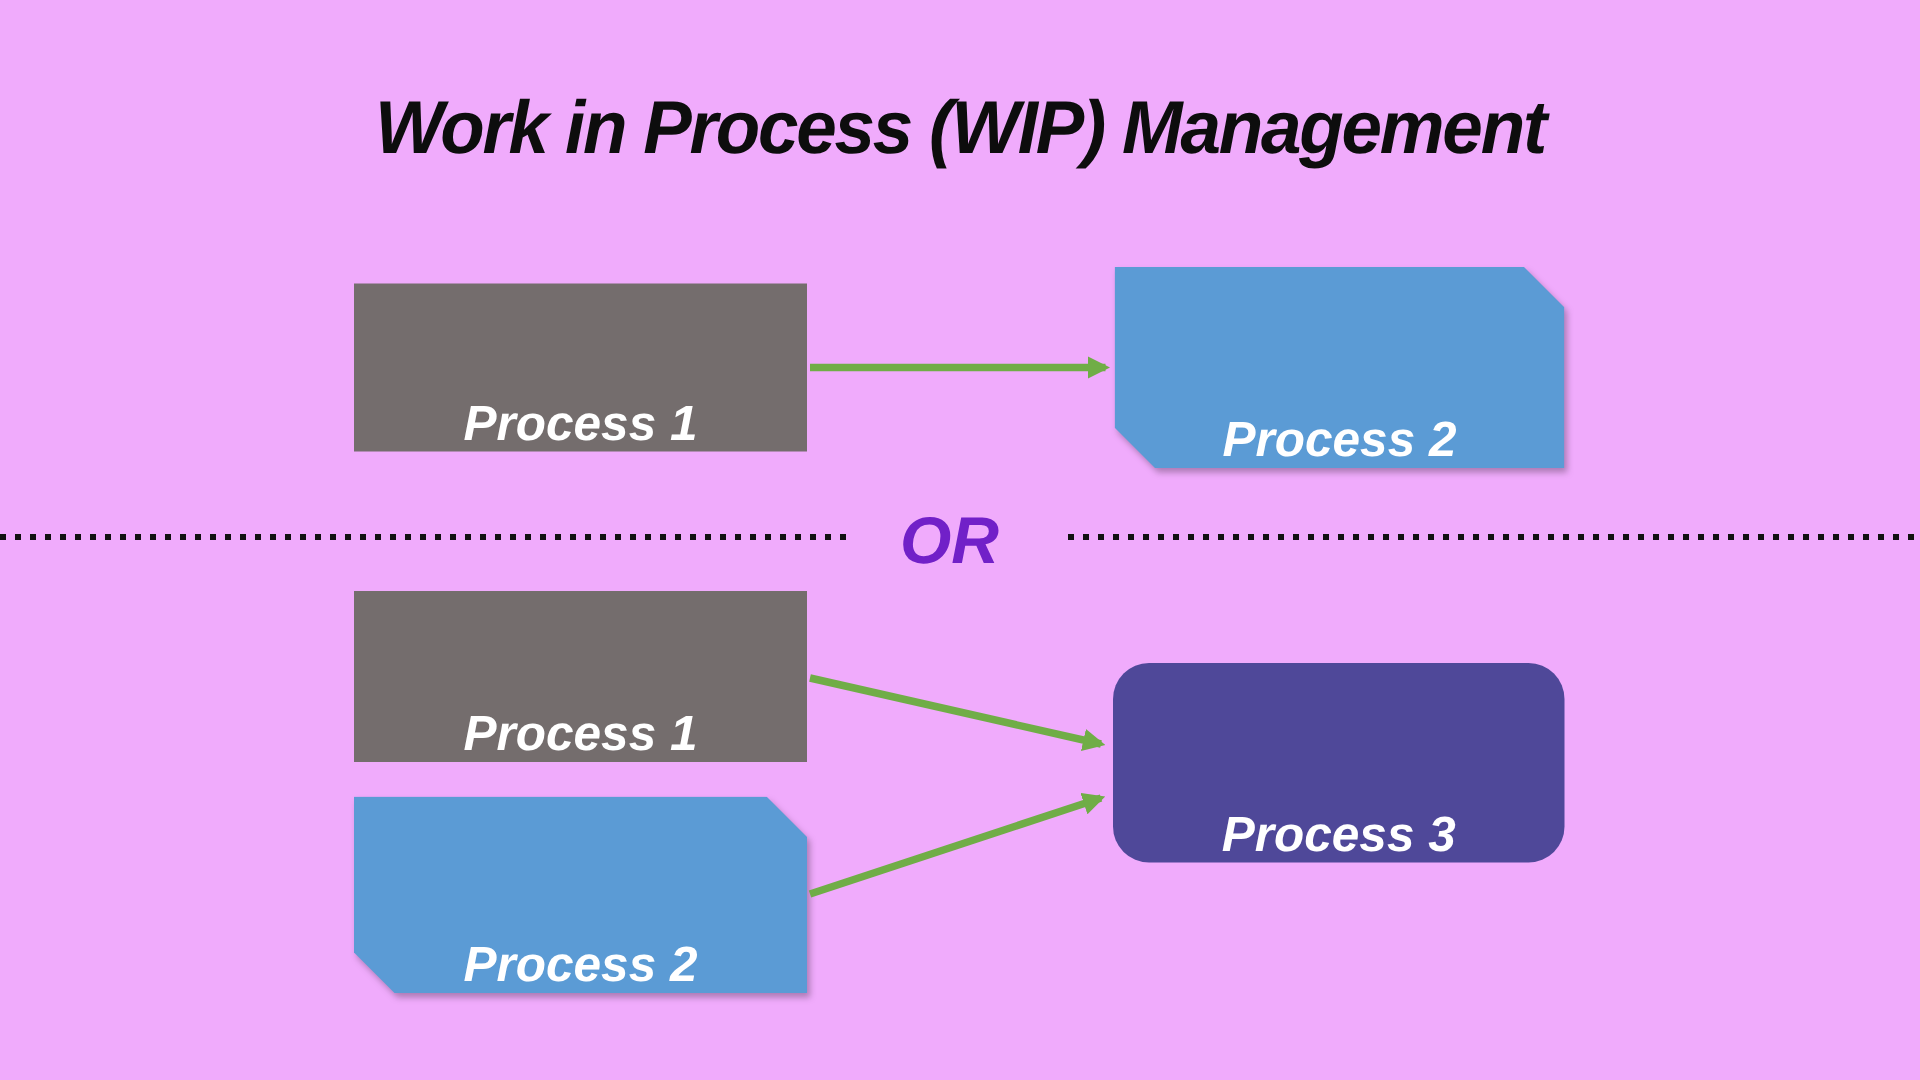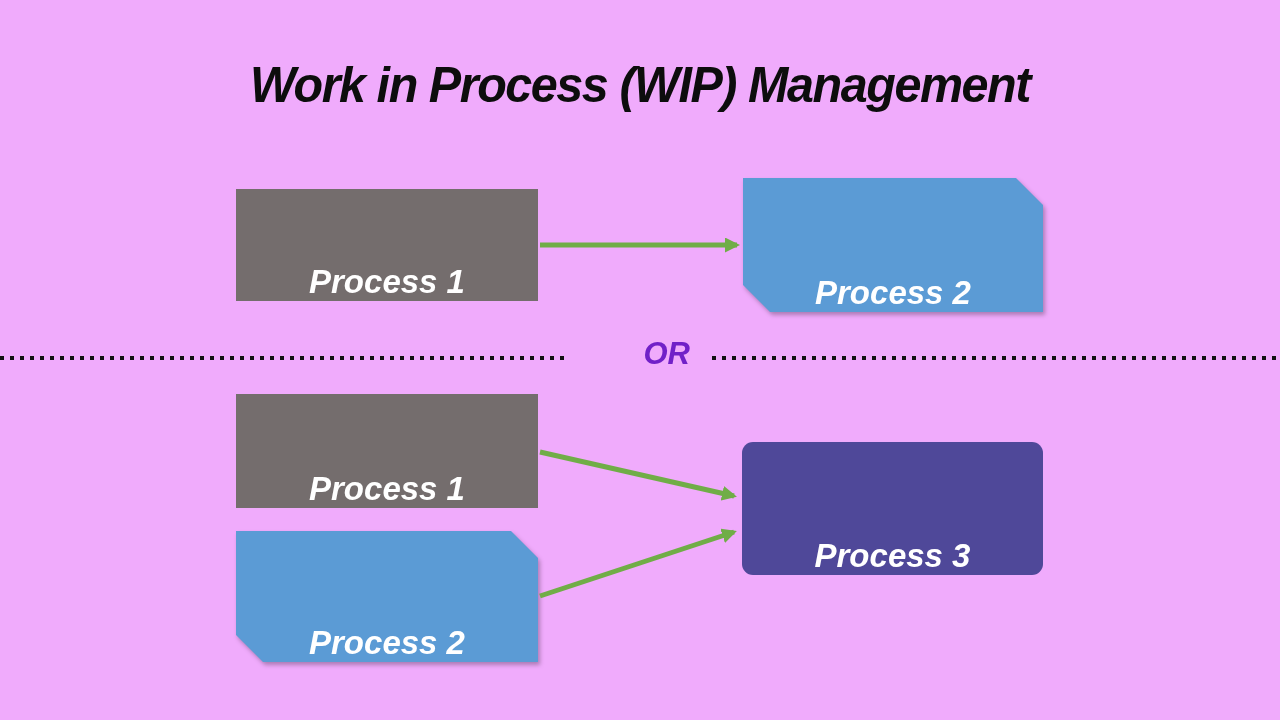--- a/index.html
+++ b/index.html
@@ -32,21 +32,21 @@
     transform:scaleX(0.97);
     color:var(--title-black);
   }
   .pbox{
     position:absolute;
     display:flex;align-items:flex-end;justify-content:center;
     color:var(--label-white);
     font-size:33px;font-weight:700;
   }
   .pbox.gray{background:var(--box-gray);}
-  .pbox.purple{background:var(--box-purple);border-radius:11px;}
+  .pbox.purple{background:var(--box-purple);border-radius:24px;}
   .snip-wrap{position:absolute;filter:drop-shadow(2px 3px 2px rgba(0,0,0,0.28));}
   .pbox.blue{
     position:relative;left:0;top:0;width:100%;height:100%;
     background:var(--box-blue);
     clip-path:polygon(0 0, calc(100% - 27px) 0, 100% 27px, 100% 100%, 27px 100%, 0 calc(100% - 27px));
   }
   .top-gray   {left:236px;top:189px;width:302px;height:112px;}
   .top-blue-w {left:743px;top:178px;width:300px;height:134px;}
   .bot-gray   {left:236px;top:394px;width:302px;height:114px;}
   .bot-blue-w {left:236px;top:531px;width:302px;height:131px;}
@@ -60,22 +60,22 @@
   .dotline{
     position:absolute;top:356px;height:4px;
     background:repeating-linear-gradient(90deg,
       var(--divider-black) 0 4px, transparent 4px 10px);
   }
   .dotline.left{left:0;width:566px;}
   .dotline.right{left:712px;width:568px;}
   .or-label{
     position:absolute;
     left:600px;top:336px;width:90px;
-    text-align:right;
-    font-size:31px;font-weight:700;
+    text-align:left;
+    font-size:44px;font-weight:700;
     color:var(--or-purple);
   }
 </style>
 </head>
 <body>
 
 <div class="slide">
 
   <h1 class="slide-title">Work in Process (WIP) Management</h1>
 

